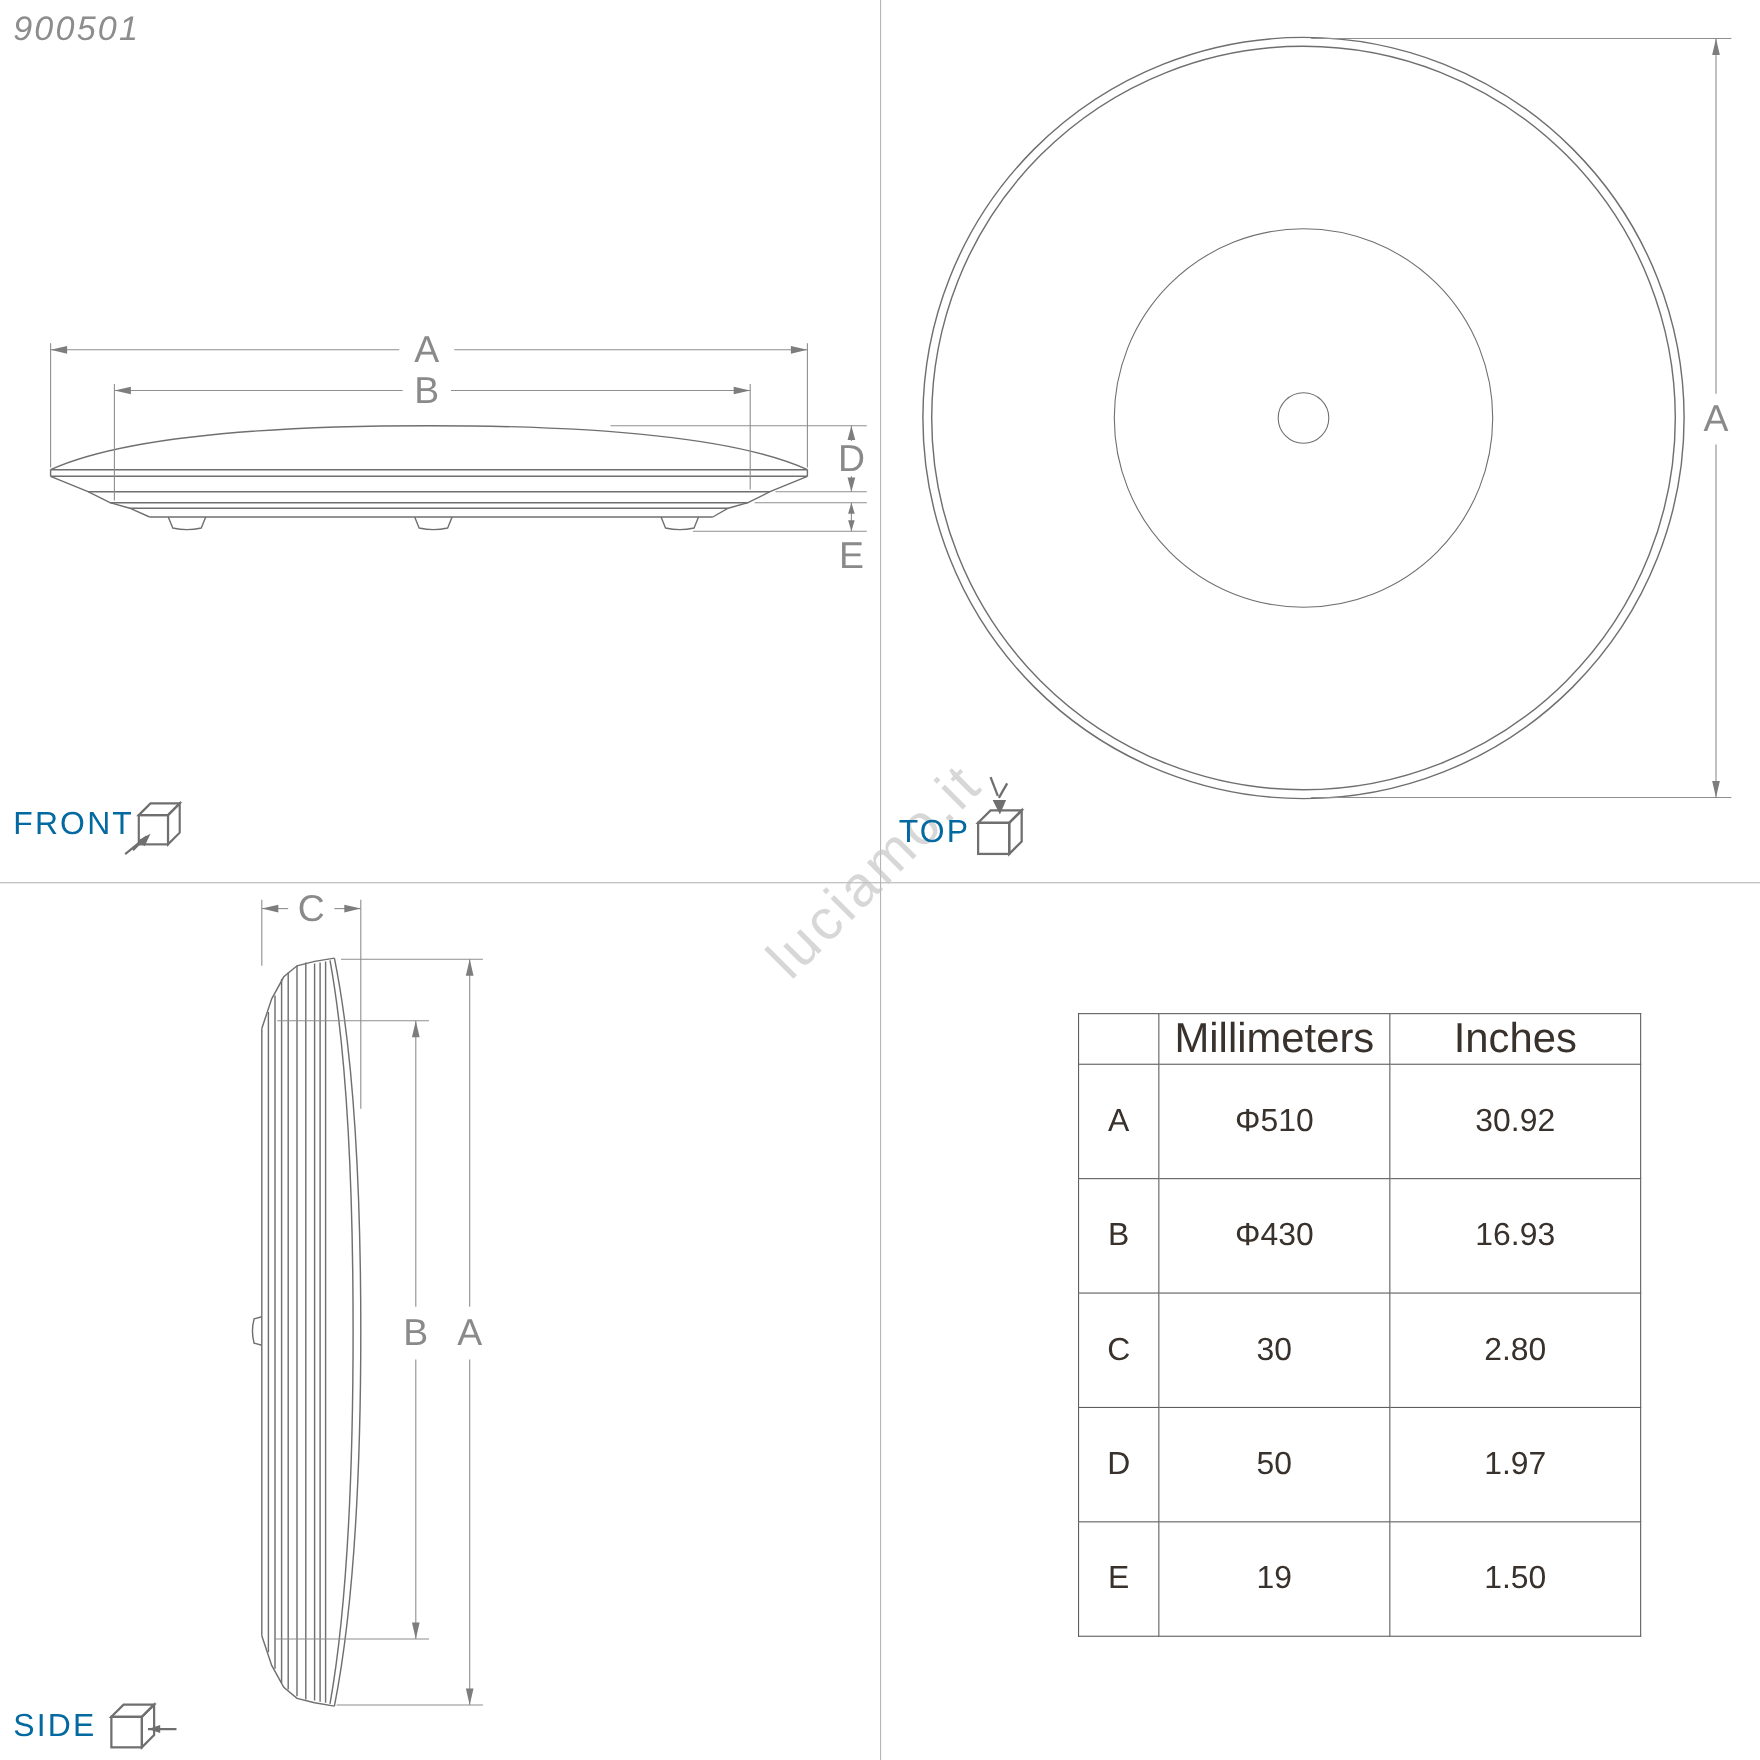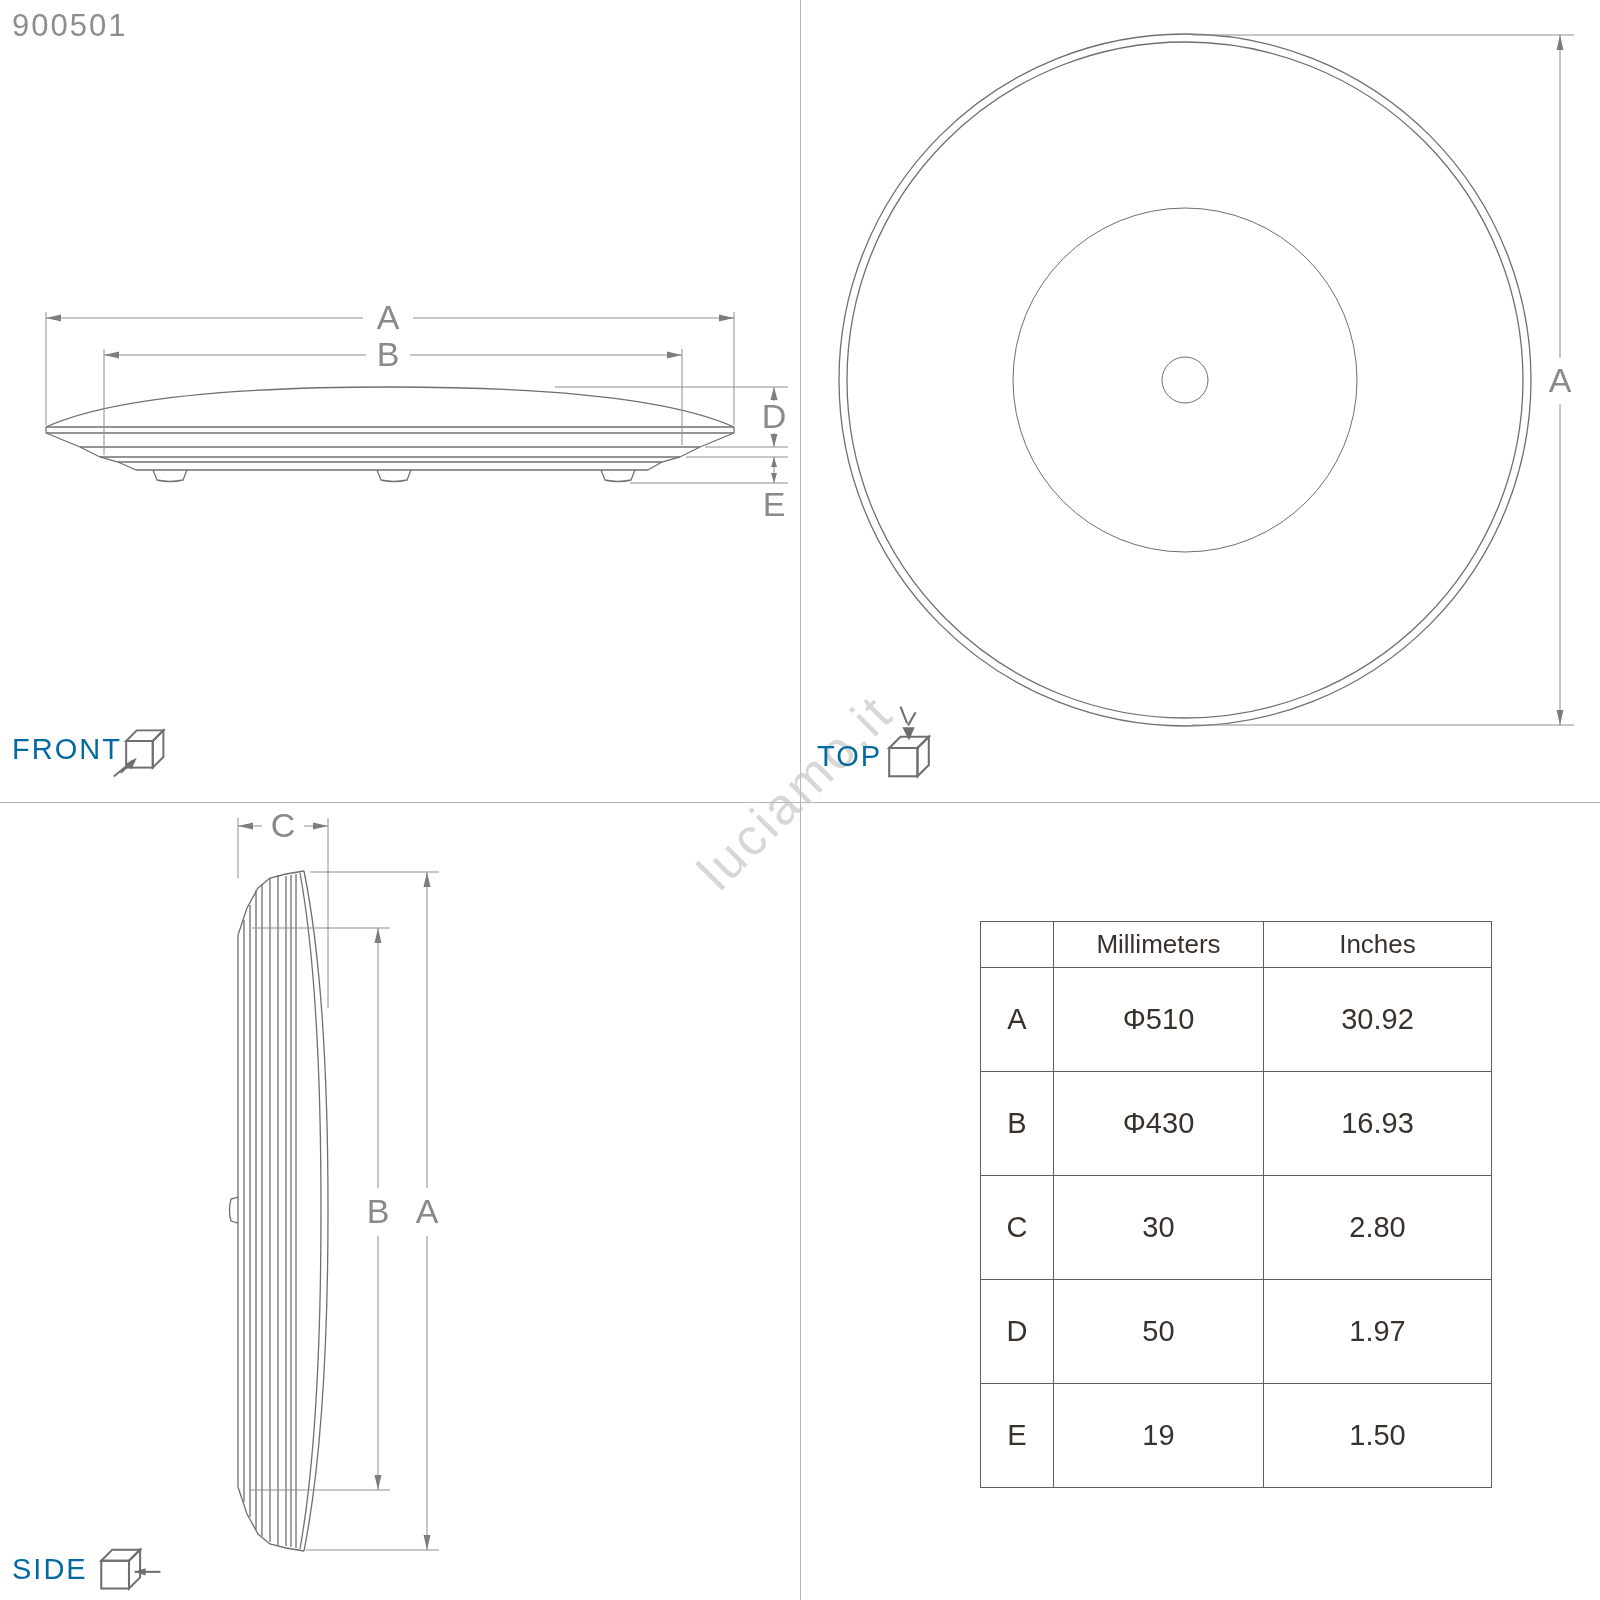--- a/index.html
+++ b/index.html
@@ -6,20 +6,21 @@
   .canvas{
     position:relative;width:1600px;height:1600px;background:#ffffff;
     font-family:"Liberation Sans", sans-serif;overflow:hidden;
   }
   .divider{position:absolute;background:#b5b5b5;}
   .divider.v{width:1px;height:1600px;top:0;left:800px;}
   .divider.h{height:1px;width:1600px;top:802px;left:0;}
   .product-code{
     position:absolute;left:12px;top:8px;font-size:31px;color:#8d8d8d;
     letter-spacing:2px;
+    font-style:italic;
   }
   .view-label{
     position:absolute;font-size:29px;color:#0369a1;letter-spacing:2px;
     display:flex;align-items:center;
   }
   .view-label .txt{display:inline-block;}
   .lbl-front{left:12px;top:733px;}
   .lbl-top{left:817px;top:740px;}
   .lbl-side{left:12px;top:1553px;}
   .cube-icon{position:absolute;}
@@ -38,21 +39,21 @@
     table-layout:fixed;color:#38312c;
   }
   .dims-table td,.dims-table th{
     border:1px solid #5f5f5f;text-align:center;vertical-align:middle;
     font-weight:normal;padding:0;
   }
   .dims-table .c-dim{width:72px;}
   .dims-table .c-mm{width:209px;}
   .dims-table .c-in{width:227px;}
   .dims-table thead tr{height:46px;}
-  .dims-table thead th{font-size:26px;}
+  .dims-table thead th{font-size:38px;}
   .dims-table tbody tr{height:104px;}
   .dims-table tbody td{font-size:29px;}
   .obj{stroke:#6f6f6f;stroke-width:1.3;fill:none;}
   .dim{stroke:#8e8e8e;stroke-width:1;fill:none;}
   .arr{fill:#7d7d7d;stroke:none;}
   .dimtext{
     fill:#8a8a8a;font-size:34px;font-family:"Liberation Sans",sans-serif;
     text-anchor:middle;
   }
 </style>

